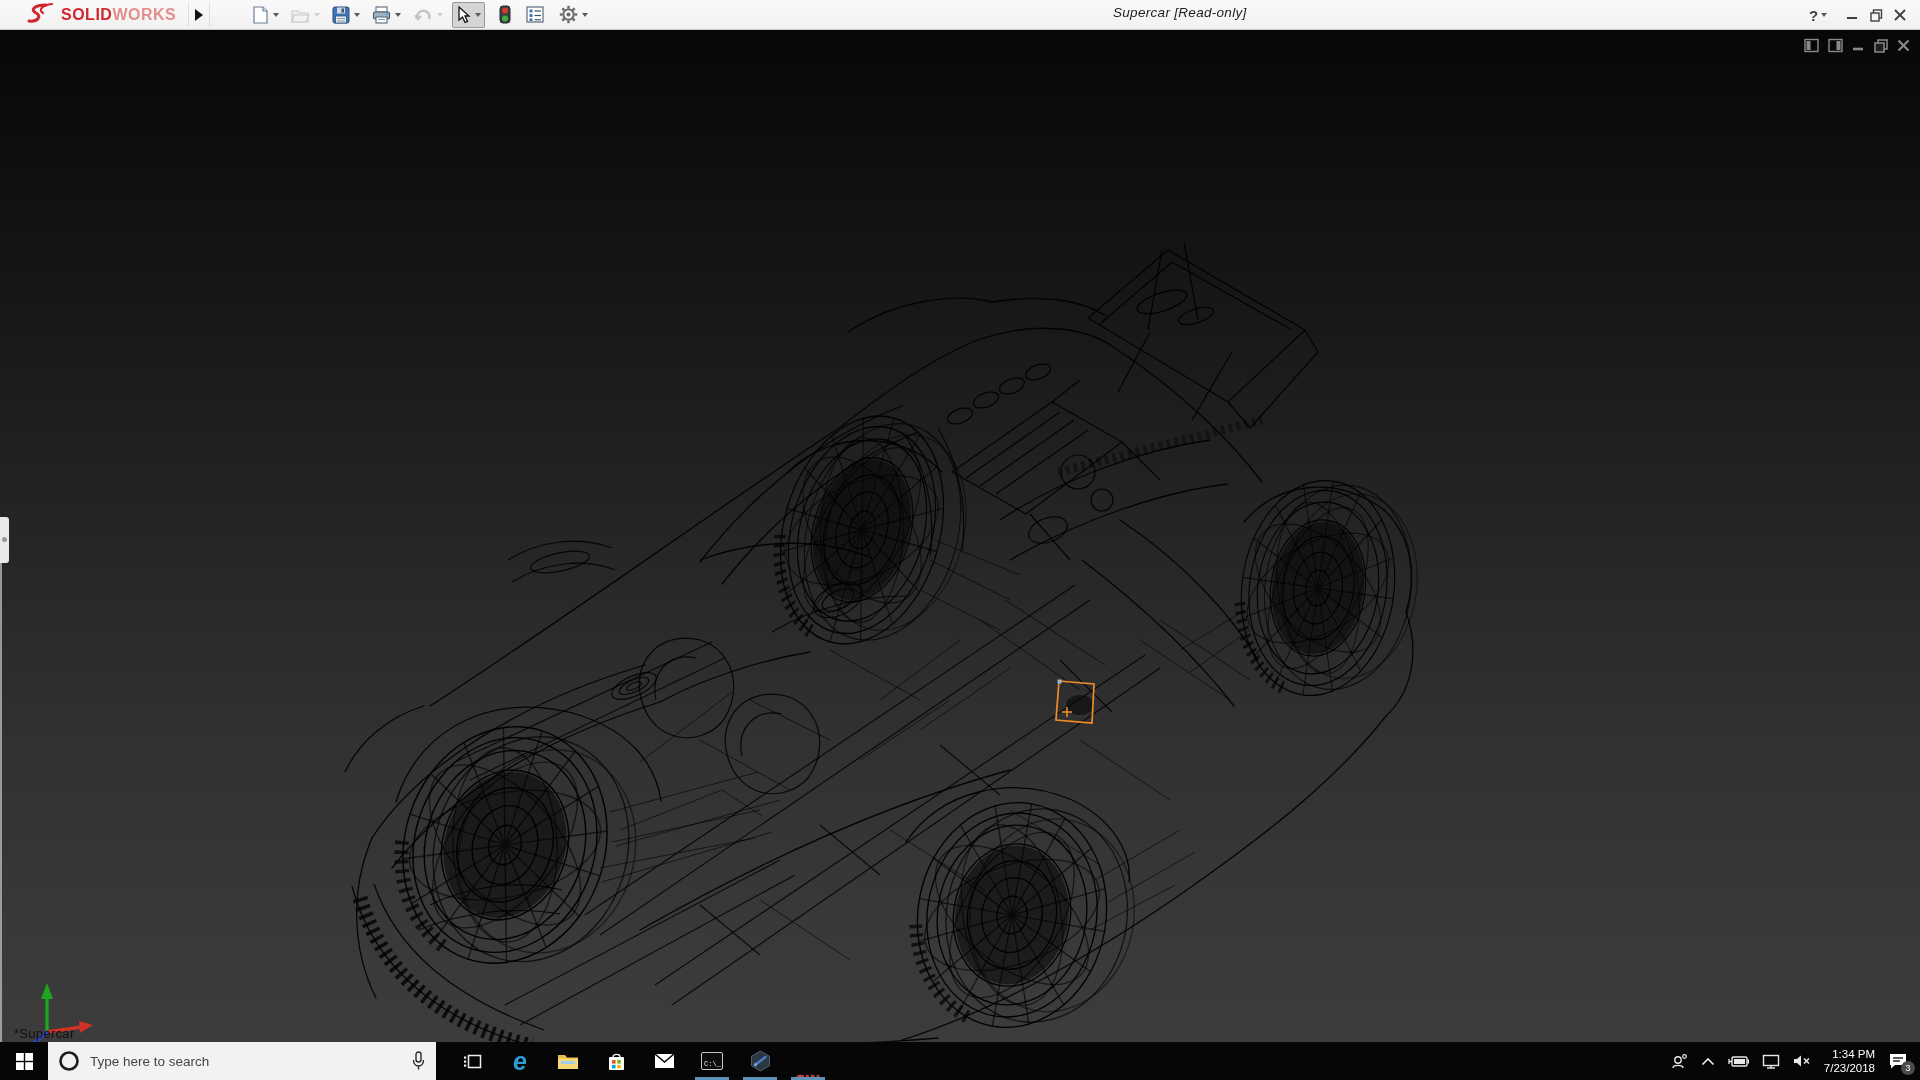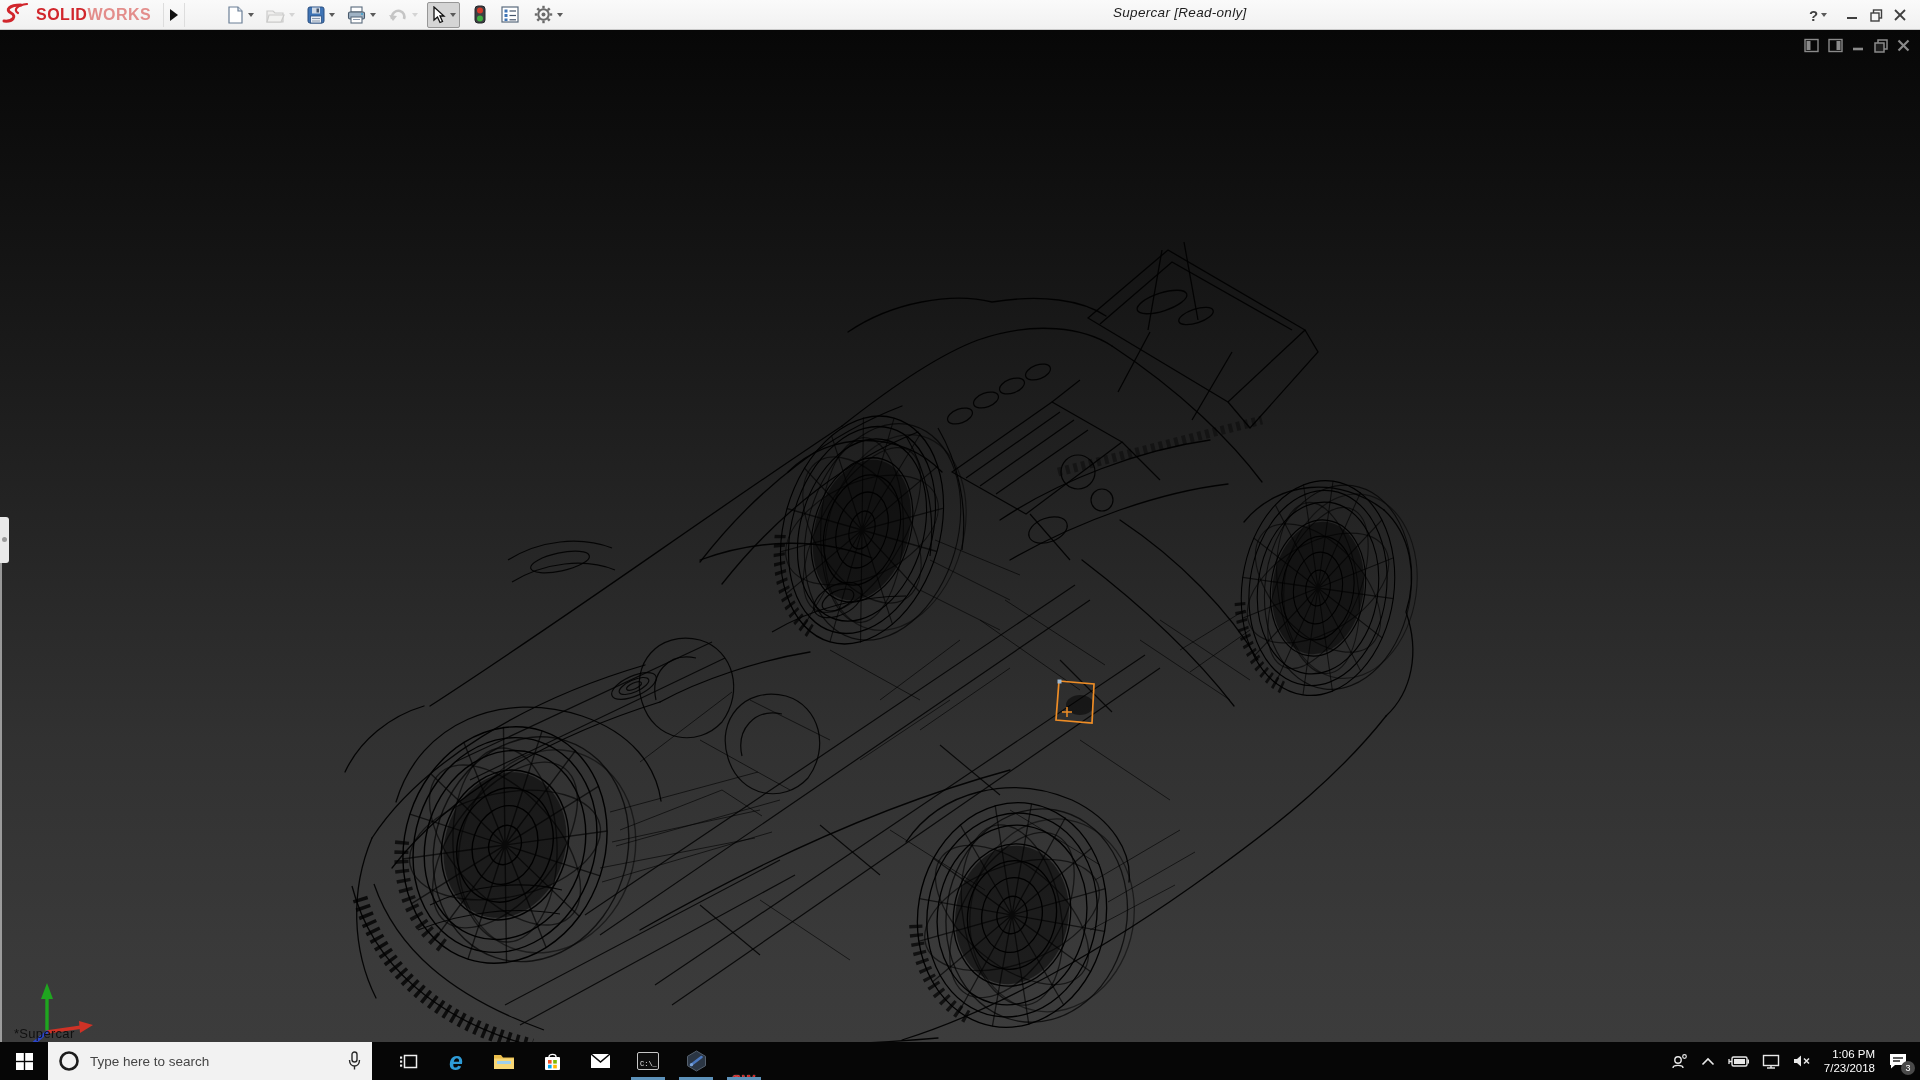--- a/index.html
+++ b/index.html
@@ -4,21 +4,21 @@
 <style>
   * { margin:0; padding:0; box-sizing:border-box; }
   html,body { width:1920px; height:1080px; overflow:hidden; background:#000;
               font-family:"Liberation Sans", sans-serif; }
   body { position:relative; }
 
   
   .titlebar { position:absolute; top:0; left:0; width:1920px; height:30px;
     background:linear-gradient(#fafafa,#f1f1f1); border-bottom:1px solid #c9c9c9;
     display:flex; align-items:center; }
-  .brand { display:flex; align-items:center; padding-left:0; height:100%; }
+  .brand { display:flex; align-items:center; padding-left:25px; height:100%; }
   .brand-text { font-size:16px; letter-spacing:.5px; margin-left:6px; white-space:nowrap; }
   .brand-bold { color:#d1262c; font-weight:bold; }
   .brand-light { color:#dd6b68; font-weight:bold; opacity:.75; }
   .flyout-btn { width:22px; height:24px; margin-left:12px; display:flex; align-items:center;
     justify-content:center; border-left:1px solid #ddd; border-right:1px solid #ddd; }
   .flyout-btn .tri { width:0; height:0; border-top:6px solid transparent;
     border-bottom:6px solid transparent; border-left:8px solid #111; }
   .toolbar { display:flex; align-items:center; margin-left:36px; height:100%; }
   .tb-btn { display:flex; align-items:center; height:26px; padding:0 3px; margin:0 3px; }
   .tb-btn svg { display:block; }
@@ -45,21 +45,21 @@
   .panel-tab .dot { position:absolute; left:2px; top:20px; width:5px; height:5px; border-radius:50%;
     background:#9a9a9a; }
   .panel-edge { position:absolute; left:0; top:487px; bottom:0; width:2px; background:#bdbdbd; opacity:.75; }
   .view-label { position:absolute; left:14px; top:996px; font-size:13px; color:#101010; letter-spacing:.3px; }
   .triad { position:absolute; left:10px; top:915px; }
 
   
   .taskbar { position:absolute; bottom:0; left:0; width:1920px; height:38px; background:#060606;
     display:flex; align-items:stretch; }
   .start-btn { width:48px; display:flex; align-items:center; justify-content:center; }
-  .search-box { width:324px; background:#f2f2f2; display:flex; align-items:center; padding:0 10px; }
+  .search-box { width:388px; background:#f2f2f2; display:flex; align-items:center; padding:0 10px; }
   .search-box input { flex:1; border:none; outline:none; background:transparent; font-size:13.5px;
     color:#222; font-family:"Liberation Sans",sans-serif; margin-left:10px; }
   .search-box input::placeholder { color:#454545; opacity:1; }
   .apps { display:flex; align-items:stretch; margin-left:12px; }
   .app-btn { position:relative; width:48px; display:flex; align-items:center; justify-content:center; }
   .app-btn .indicator { position:absolute; bottom:0; left:7px; right:7px; height:3px; background:#4d7a9e; }
   .app-btn.active-app .indicator { background:#5d92ba; }
   .edge-e { font-size:25px; font-weight:bold; color:#2e9bd6; font-style:italic; line-height:1; }
   .sw-tile { display:flex; flex-direction:column; align-items:center; line-height:1;margin-top:45px; }
   .sw-letters { font-size:14px; font-weight:bold; color:#d42322; text-shadow:0 0 1px #fff; letter-spacing:1px; }
@@ -478,21 +478,21 @@
     <svg width="18" height="15" viewBox="0 0 18 15">
       <rect x="1.5" y="1.5" width="15" height="10" fill="none" stroke="#e8e8e8" stroke-width="1.4"></rect>
       <line x1="5" y1="14" x2="13" y2="14" stroke="#e8e8e8" stroke-width="1.4"></line>
       <line x1="9" y1="11.5" x2="9" y2="14" stroke="#e8e8e8" stroke-width="1.4"></line>
     </svg>
     <svg width="18" height="14" viewBox="0 0 18 14">
       <polygon points="1,5 4,5 8,1.5 8,12.5 4,9 1,9" fill="#e8e8e8"></polygon>
       <path d="M11,4.5 L16,9.5 M16,4.5 L11,9.5" stroke="#e8e8e8" stroke-width="1.5"></path>
     </svg>
     <div class="clock">
-      <div>1:06 PM</div>
+      <div>1:34 PM</div>
       <div>7/23/2018</div>
     </div>
     <div class="action-center">
       <svg width="20" height="18" viewBox="0 0 20 18">
         <path d="M2,2 L18,2 L18,13 L7,13 L3,16.5 L3,13 L2,13 Z" fill="#fff"></path>
         <line x1="5" y1="6" x2="15" y2="6" stroke="#060606" stroke-width="1.3"></line>
         <line x1="5" y1="9" x2="12" y2="9" stroke="#060606" stroke-width="1.3"></line>
       </svg>
       <span class="badge">3</span>
     </div>

